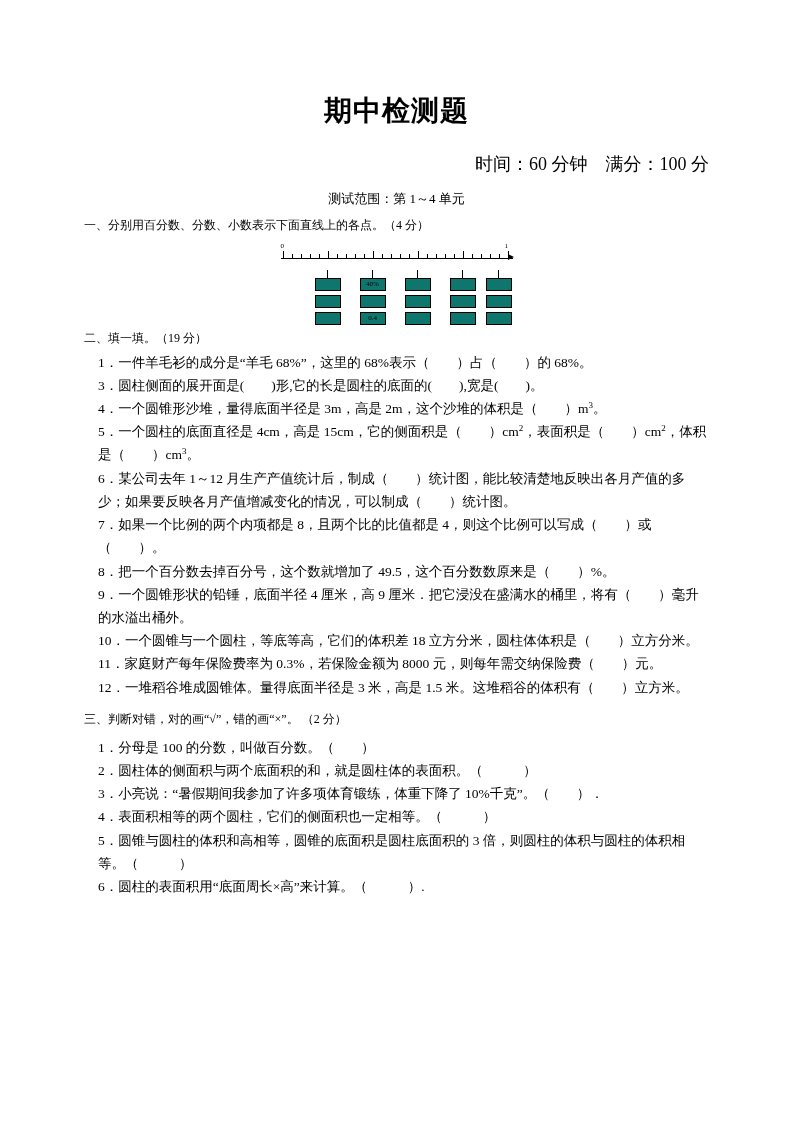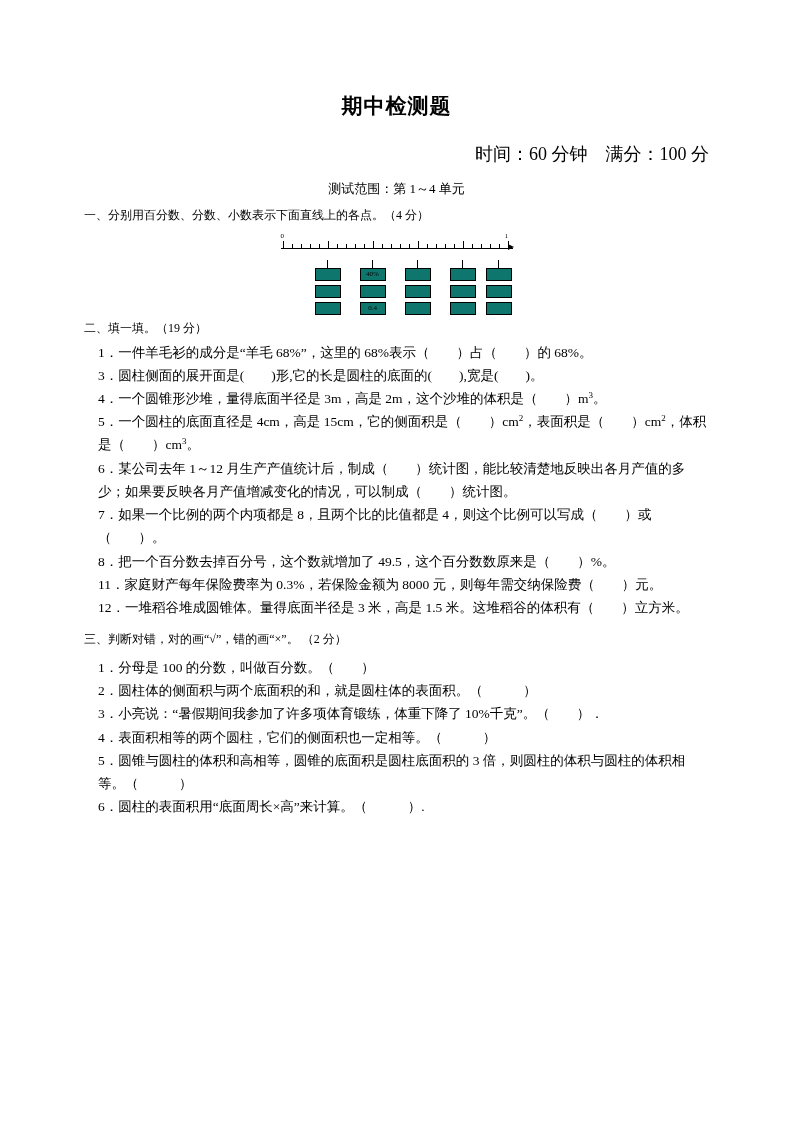--- a/index.html
+++ b/index.html
@@ -17,21 +17,21 @@
   }
   .page {
     width: 793px;
     height: 1122px;
     box-sizing: border-box;
     padding: 72px 84px 40px 84px;
     position: relative;
   }
   .title {
     text-align: center;
-    font-size: 21px;
+    font-size: 28px;
     font-weight: bold;
     letter-spacing: 1px;
     margin: 20px 0 12px 0;
     font-family: "Liberation Serif", "DejaVu Serif", serif;
   }
   .subtitle {
     text-align: right;
     font-size: 18px;
     font-weight: normal;
     margin: 22px 0 12px 0;
@@ -213,20 +213,22 @@
 
   <div class="sec-head gap">二、填一填。（19 分）</div>
   <div class="q-block">
     <p class="q">1．一件羊毛衫的成分是“羊毛 68%”，这里的 68%表示（　　）占（　　）的 68%。</p>
     <p class="q">3．圆柱侧面的展开面是(　　)形,它的长是圆柱的底面的(　　),宽是(　　)。</p>
     <p class="q">4．一个圆锥形沙堆，量得底面半径是 3m，高是 2m，这个沙堆的体积是（　　）m<sup>3</sup>。</p>
     <p class="q">5．一个圆柱的底面直径是 4cm，高是 15cm，它的侧面积是（　　）cm<sup>2</sup>，表面积是（　　）cm<sup>2</sup>，体积是（　　）cm<sup>3</sup>。</p>
     <p class="q">6．某公司去年 1～12 月生产产值统计后，制成（　　）统计图，能比较清楚地反映出各月产值的多少；如果要反映各月产值增减变化的情况，可以制成（　　）统计图。</p>
     <p class="q">7．如果一个比例的两个内项都是 8，且两个比的比值都是 4，则这个比例可以写成（　　）或（　　）。</p>
     <p class="q">8．把一个百分数去掉百分号，这个数就增加了 49.5，这个百分数数原来是（　　）%。</p>
+    <p class="q">9．一个圆锥形状的铅锤，底面半径 4 厘米，高 9 厘米．把它浸没在盛满水的桶里，将有（　　）毫升的水溢出桶外。</p>
+    <p class="q">10．一个圆锥与一个圆柱，等底等高，它们的体积差 18 立方分米，圆柱体体积是（　　）立方分米。</p>
     <p class="q">11．家庭财产每年保险费率为 0.3%，若保险金额为 8000 元，则每年需交纳保险费（　　）元。</p>
     <p class="q">12．一堆稻谷堆成圆锥体。量得底面半径是 3 米，高是 1.5 米。这堆稻谷的体积有（　　）立方米。</p>
   </div>
 
   <div class="sec-head gap">三、判断对错，对的画“√”，错的画“×”。 （2 分）</div>
   <div class="q-block" style="margin-top:6px;">
     <p class="q">1．分母是 100 的分数，叫做百分数。（　　）</p>
     <p class="q">2．圆柱体的侧面积与两个底面积的和，就是圆柱体的表面积。（　　　）</p>
     <p class="q">3．小亮说：“暑假期间我参加了许多项体育锻练，体重下降了 10%千克”。（　　）．</p>
     <p class="q">4．表面积相等的两个圆柱，它们的侧面积也一定相等。（　　　）</p>

